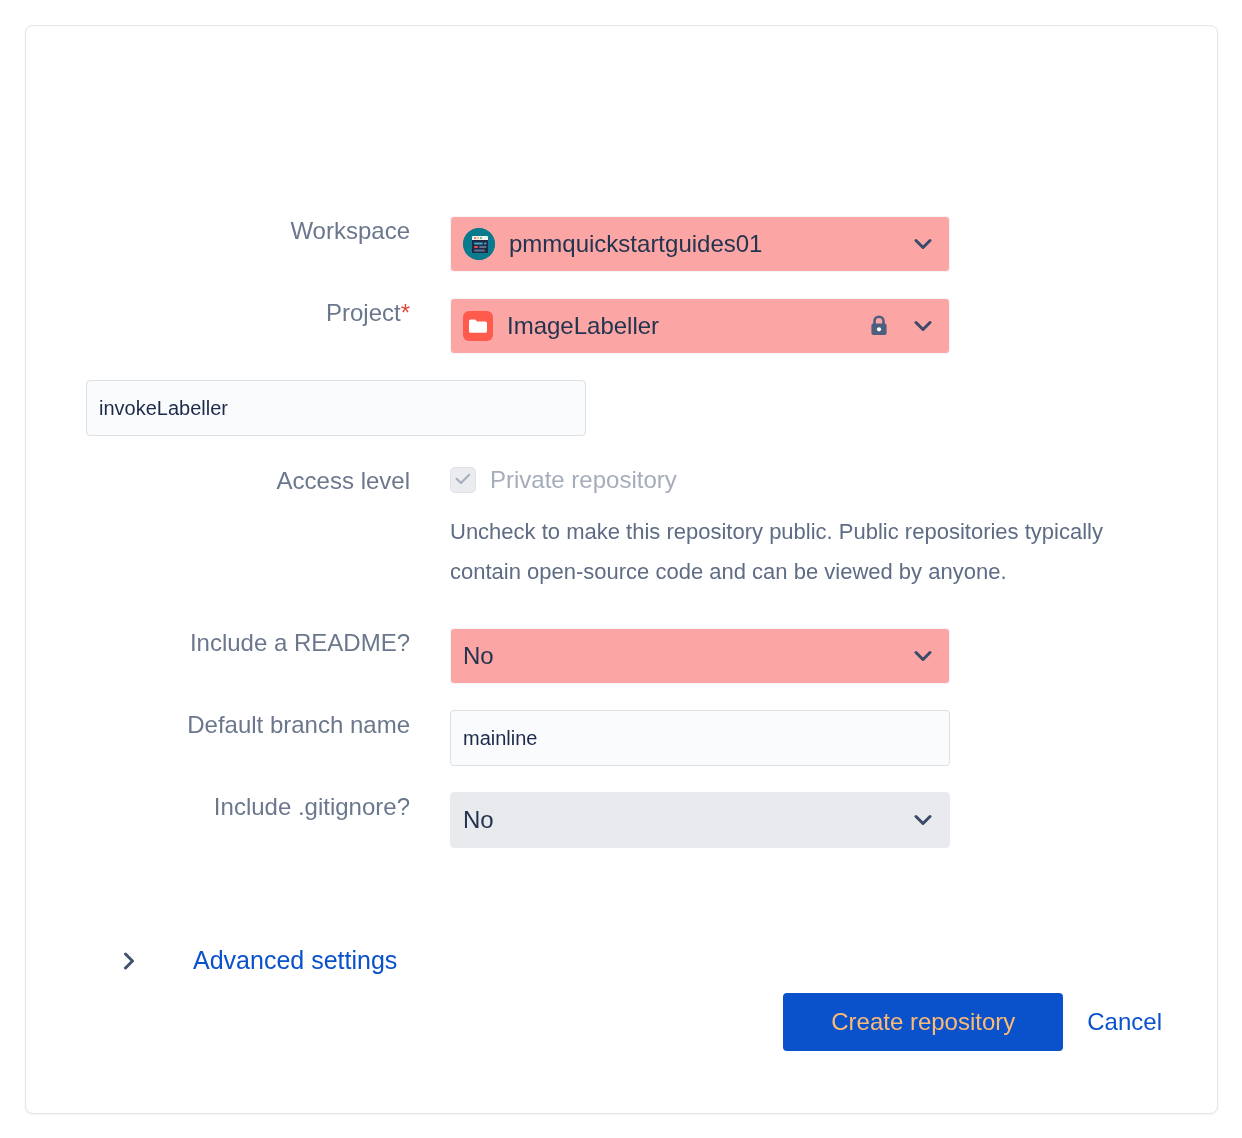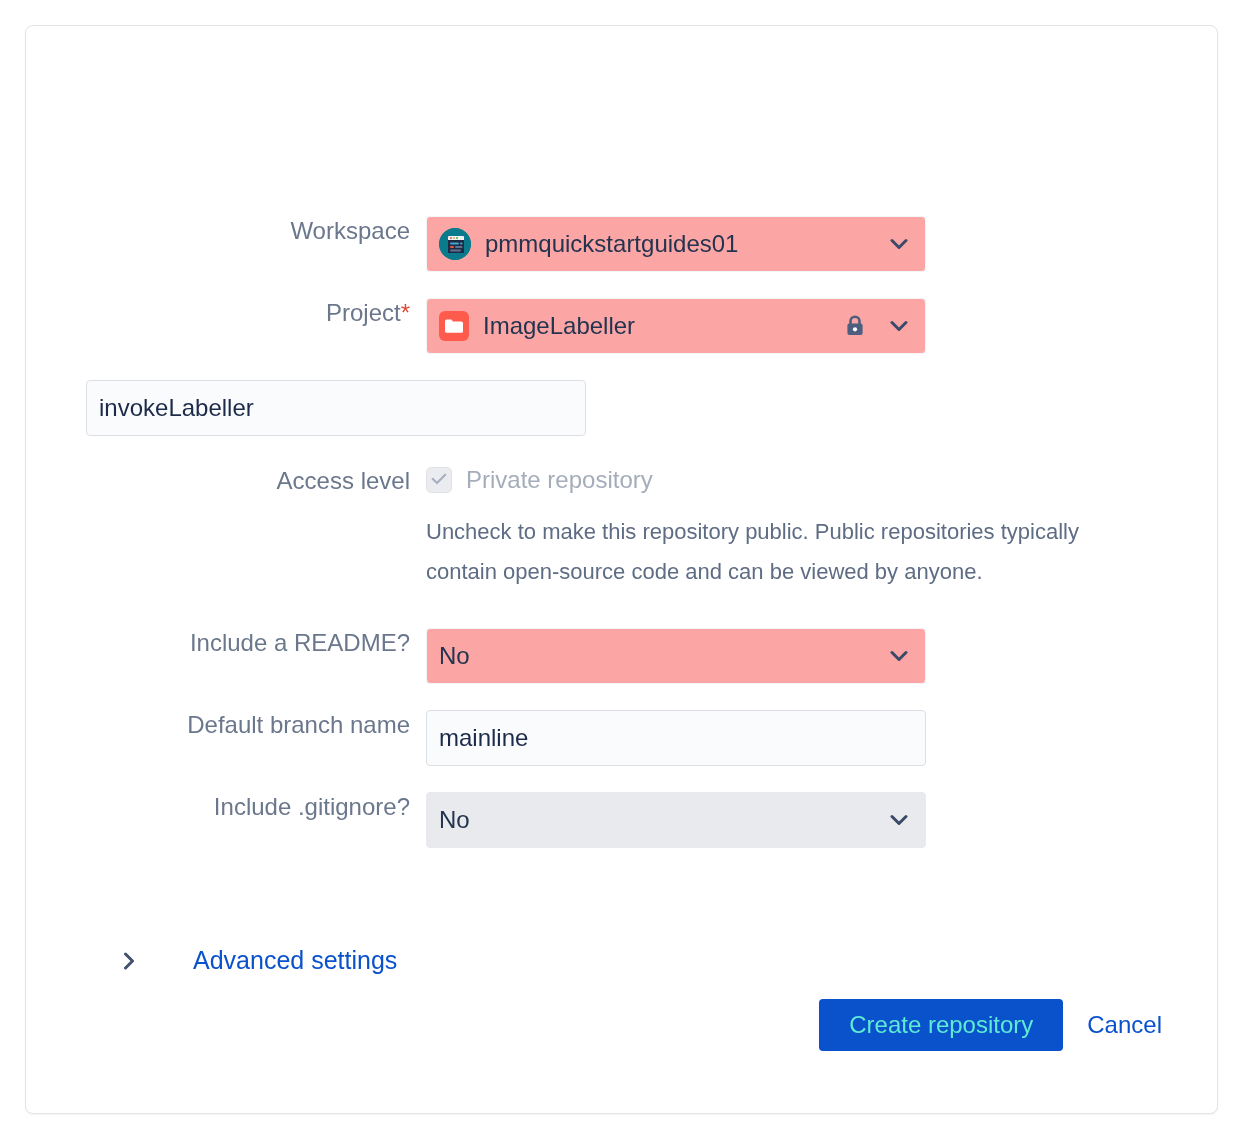--- a/index.html
+++ b/index.html
@@ -47,21 +47,21 @@
   .hdr-link {
     font-size: 24px;
     color: #0A52CC;
     margin-top: 23px;
     cursor: pointer;
   }
 
   
   .form { position: absolute; left: 60px; top: 190px; width: 1078px; }
 
-  .row { display: flex; align-items: flex-start; }
+  .row { display: flex; align-items: flex-start; gap: 24px; }
 
   .lbl {
     width: 340px;
     flex: 0 0 340px;
     text-align: right;
     padding-right: 16px;
     font-size: 24px;
     color: #6B778C;
     line-height: 1.25;
   }
@@ -103,21 +103,21 @@
     width: 500px;
     height: 56px;
     background: #FAFBFC;
     border: 1px solid #DCDFE4;
     border-radius: 4px;
     display: flex;
     align-items: center;
     padding: 0 12px;
     cursor: text;
   }
-  .txtfield .val { font-size: 24px; color: #1C2B4A; }
+  .txtfield .val { font-size: 20px; color: #1C2B4A; }
 
   
   .ws-avatar {
     width: 32px; height: 32px; border-radius: 50%;
     background: #0A7B8C; flex: 0 0 32px;
     margin-right: 14px;
     display: flex; align-items: center; justify-content: center;
     overflow: hidden;
   }
   .proj-avatar {
@@ -167,25 +167,25 @@
   .adv-label { font-size: 25px; color: #0A52CC; }
 
   
   .footer {
     position: absolute;
     right: 55px; bottom: 62px;
     display: flex; align-items: center;
   }
   .btn-primary {
     background: #0A52CC;
-    color: #5eead4;
+    color: #fdba74;
     border: none;
     border-radius: 4px;
-    height: 52px;
-    padding: 0 30px;
+    height: 58px;
+    padding: 0 48px;
     font-size: 24px;
     font-family: inherit;
     cursor: pointer;
   }
   .btn-link {
     margin-left: 24px;
     font-size: 24px;
     color: #0A52CC;
     background: none;
     border: none;

